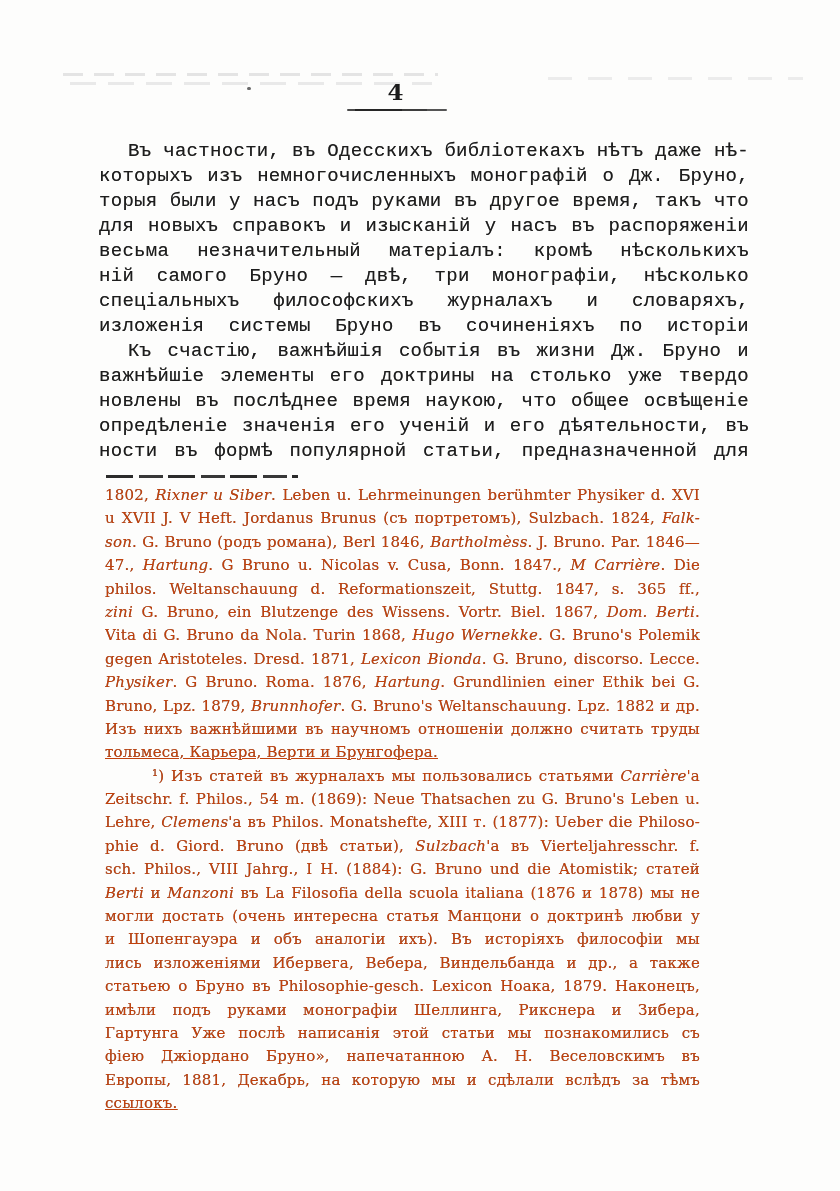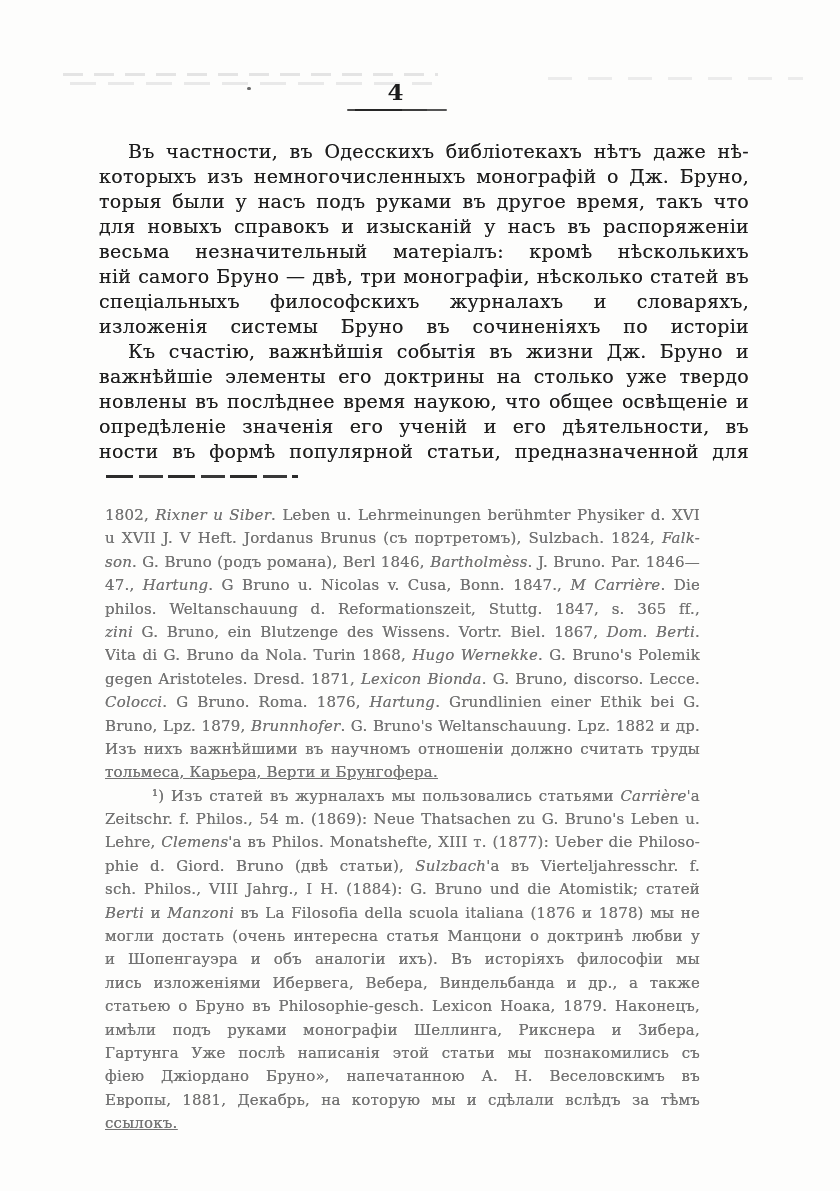--- a/index.html
+++ b/index.html
@@ -24,33 +24,33 @@
     position:absolute;left:347px;top:109px;width:100px;height:2px;
     background:linear-gradient(90deg,#4a4a4a 0 8%,#262626 8% 55%,#3d3d3d 55% 80%,#555 80% 100%);
     border-radius:1px;
   }
   
   .main-text{
     position:absolute;left:99px;top:139px;width:650px;
     font-size:19px;line-height:25px;color:#1d1d1d;
     letter-spacing:0.3px;
     text-shadow:0 0 0.5px rgba(10,10,10,0.55);
+    font-family:Liberation Mono, monospace;
   }
   
   .fn-separator{
     position:absolute;left:106px;top:475px;width:192px;height:3px;
     background:repeating-linear-gradient(90deg,#2b2b2b 0 27px,transparent 27px 33px,#383838 33px 57px,transparent 57px 62px);
   }
   
   .footnotes{
     position:absolute;left:105px;top:484px;width:595px;
-    font-size:15px;line-height:23.4px;color:#737373;
+    font-size:15px;line-height:23.4px;color:#c2410c;
     letter-spacing:0.2px;
     text-shadow:0 0 0.4px rgba(10,10,10,0.5);
-    margin-top:20px;
   }
   .paragraph{margin:0;}
   .tline{
     text-align:justify;
     text-align-last:justify;
     overflow:hidden;
   }
   .main-text .tline{height:25px;}
   .footnotes .tline{height:23.4px;}
   .tline.flush{text-align-last:left;text-decoration:underline;}
@@ -94,21 +94,21 @@
   <section class="footnotes">
     <div class="paragraph">
         <div class="tline">1802, <em>Rixner u Siber</em>. Leben u. Lehrmeinungen berühmter Physiker d. XVI</div>
         <div class="tline">u XVII J. V Heft. Jordanus Brunus (съ портретомъ), Sulzbach. 1824, <em>Falk-</em></div>
         <div class="tline"><em>son</em>. G. Bruno (родъ романа), Berl 1846, <em>Bartholmèss</em>. J. Bruno. Par. 1846—</div>
         <div class="tline">47., <em>Hartung</em>. G Bruno u. Nicolas v. Cusa, Bonn. 1847., <em>M Carrière</em>. Die</div>
         <div class="tline">philos. Weltanschauung d. Reformationszeit, Stuttg. 1847, s. 365 ff., </div>
         <div class="tline"><em>zini</em> G. Bruno, ein Blutzenge des Wissens. Vortr. Biel. 1867, <em>Dom. Berti</em>.</div>
         <div class="tline">Vita di G. Bruno da Nola. Turin 1868, <em>Hugo Wernekke</em>. G. Bruno's Polemik</div>
         <div class="tline">gegen Aristoteles. Dresd. 1871, <em>Lexicon Bionda</em>. G. Bruno, discorso. Lecce. 1873,</div>
-        <div class="tline"><em>Colocci</em>. G Bruno. Roma. 1876, <em>Hartung</em>. Grundlinien einer Ethik bei G.</div>
+        <div class="tline"><em>Physiker</em>. G Bruno. Roma. 1876, <em>Hartung</em>. Grundlinien einer Ethik bei G.</div>
         <div class="tline">Bruno, Lpz. 1879, <em>Brunnhofer</em>. G. Bruno's Weltanschauung. Lpz. 1882 и др.</div>
         <div class="tline">Изъ нихъ важнѣйшими въ научномъ отношеніи должно считать труды Бар-</div>
         <div class="tline flush">тольмеса, Карьера, Верти и Брунгофера.</div>
       </div>
     <div class="paragraph">
         <div class="tline" style="text-indent: 47px;">¹) Изъ статей въ журналахъ мы пользовались статьями <em>Carrière</em>'а въ</div>
         <div class="tline">Zeitschr. f. Philos., 54 m. (1869): Neue Thatsachen zu G. Bruno's Leben u.</div>
         <div class="tline">Lehre, <em>Clemens</em>'а въ Philos. Monatshefte, XIII т. (1877): Ueber die Philoso-</div>
         <div class="tline">phie d. Giord. Bruno (двѣ статьи), <em>Sulzbach</em>'а въ Vierteljahresschr. f. Wissen-</div>
         <div class="tline">sch. Philos., VIII Jahrg., I H. (1884): G. Bruno und die Atomistik; статей</div>

